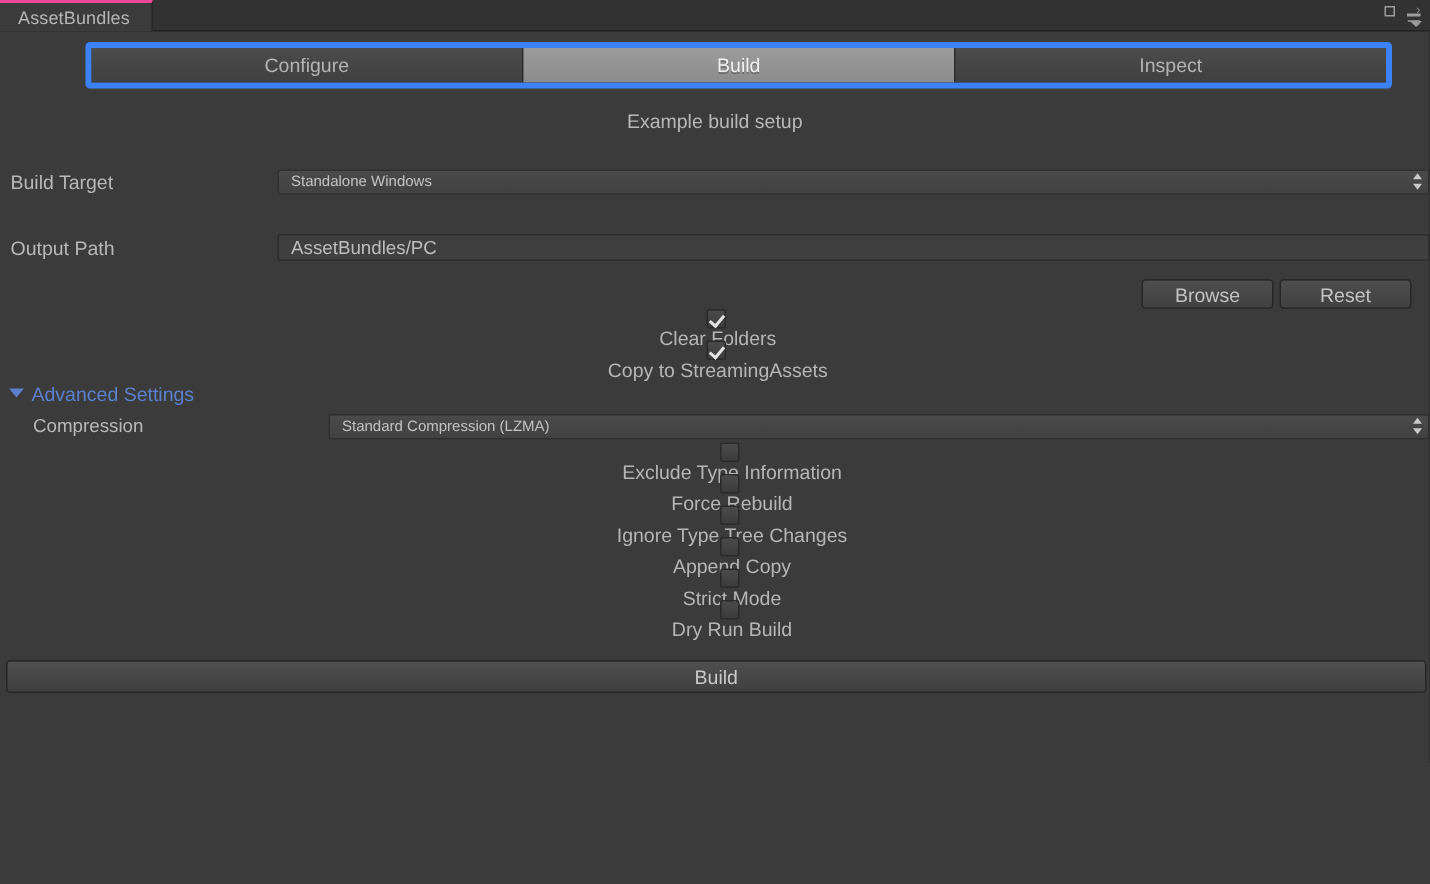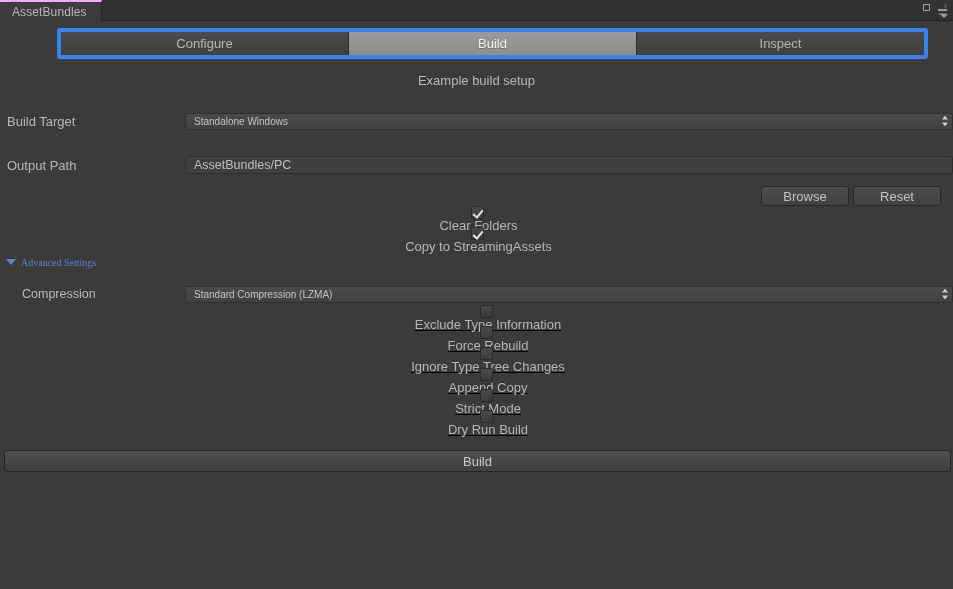--- a/index.html
+++ b/index.html
@@ -34,21 +34,21 @@
   }
   .window-tab {
     position: absolute;
     left: 0;
     top: 0;
     height: 21px;
     padding: 0 14px 0 12px;
     display: flex;
     align-items: center;
     background: #3b3b3b;
-    border-top: 2px solid #f0abfc;
+    border-top: 2px solid #ec4899;
     border-right: 1px solid #272727;
     box-sizing: border-box;
     font-size: 12px;
     color: #b5b5b5;
     letter-spacing: .1px;
   }
   .window-controls {
     position: absolute;
     right: 2px;
     top: 0;
@@ -239,21 +239,21 @@
   }
 
   
   .check-row {
     display: flex;
     align-items: center;
     height: 21px;
     padding-left: 4px;
     flex-direction: column;
   }
-  .check-row.indent { padding-left: 23px; text-decoration: underline; }
+  .check-row.indent { padding-left: 23px; }
   .checkbox {
     position: relative;
     width: 13px;
     height: 13px;
     flex: 0 0 auto;
     background: linear-gradient(#4a4a4a, #3c3c3c);
     border: 1px solid #2a2a2a;
     border-radius: 2px;
     box-sizing: border-box;
     margin-right: 3px;
@@ -284,23 +284,22 @@
     margin-top: 3px;
   }
   .foldout-arrow {
     width: 0; height: 0;
     border-left: 5px solid transparent;
     border-right: 5px solid transparent;
     border-top: 6px solid #5d80cd;
     margin-right: 5px;
   }
   .foldout-label {
-    font-size: 10px;
+    font-size: 13px;
     color: #5d80cd;
-    font-family: Liberation Serif, serif;
   }
 
   
   .build-button {
     margin: 19px 2px 0 4px;
     height: 22px;
     display: flex;
     align-items: center;
     justify-content: center;
     font-size: 13px;
@@ -375,21 +374,21 @@
     <div class="check-row">
       <span class="checkbox checked"></span>
       <span class="check-label">Copy to StreamingAssets</span>
     </div>
 
     <div class="foldout">
       <span class="foldout-arrow"></span>
       <span class="foldout-label">Advanced Settings</span>
     </div>
 
-    <div class="field-row" style="margin-top:10px;">
+    <div class="field-row" style="margin-top:0;gap:34px;">
       <div class="field-label indent">Compression</div>
       <div class="popup-field">
         <span>Standard Compression (LZMA)</span>
         <span class="popup-arrows"></span>
       </div>
     </div>
 
     <div class="check-row indent">
       <span class="checkbox"></span>
       <span class="check-label">Exclude Type Information</span>

